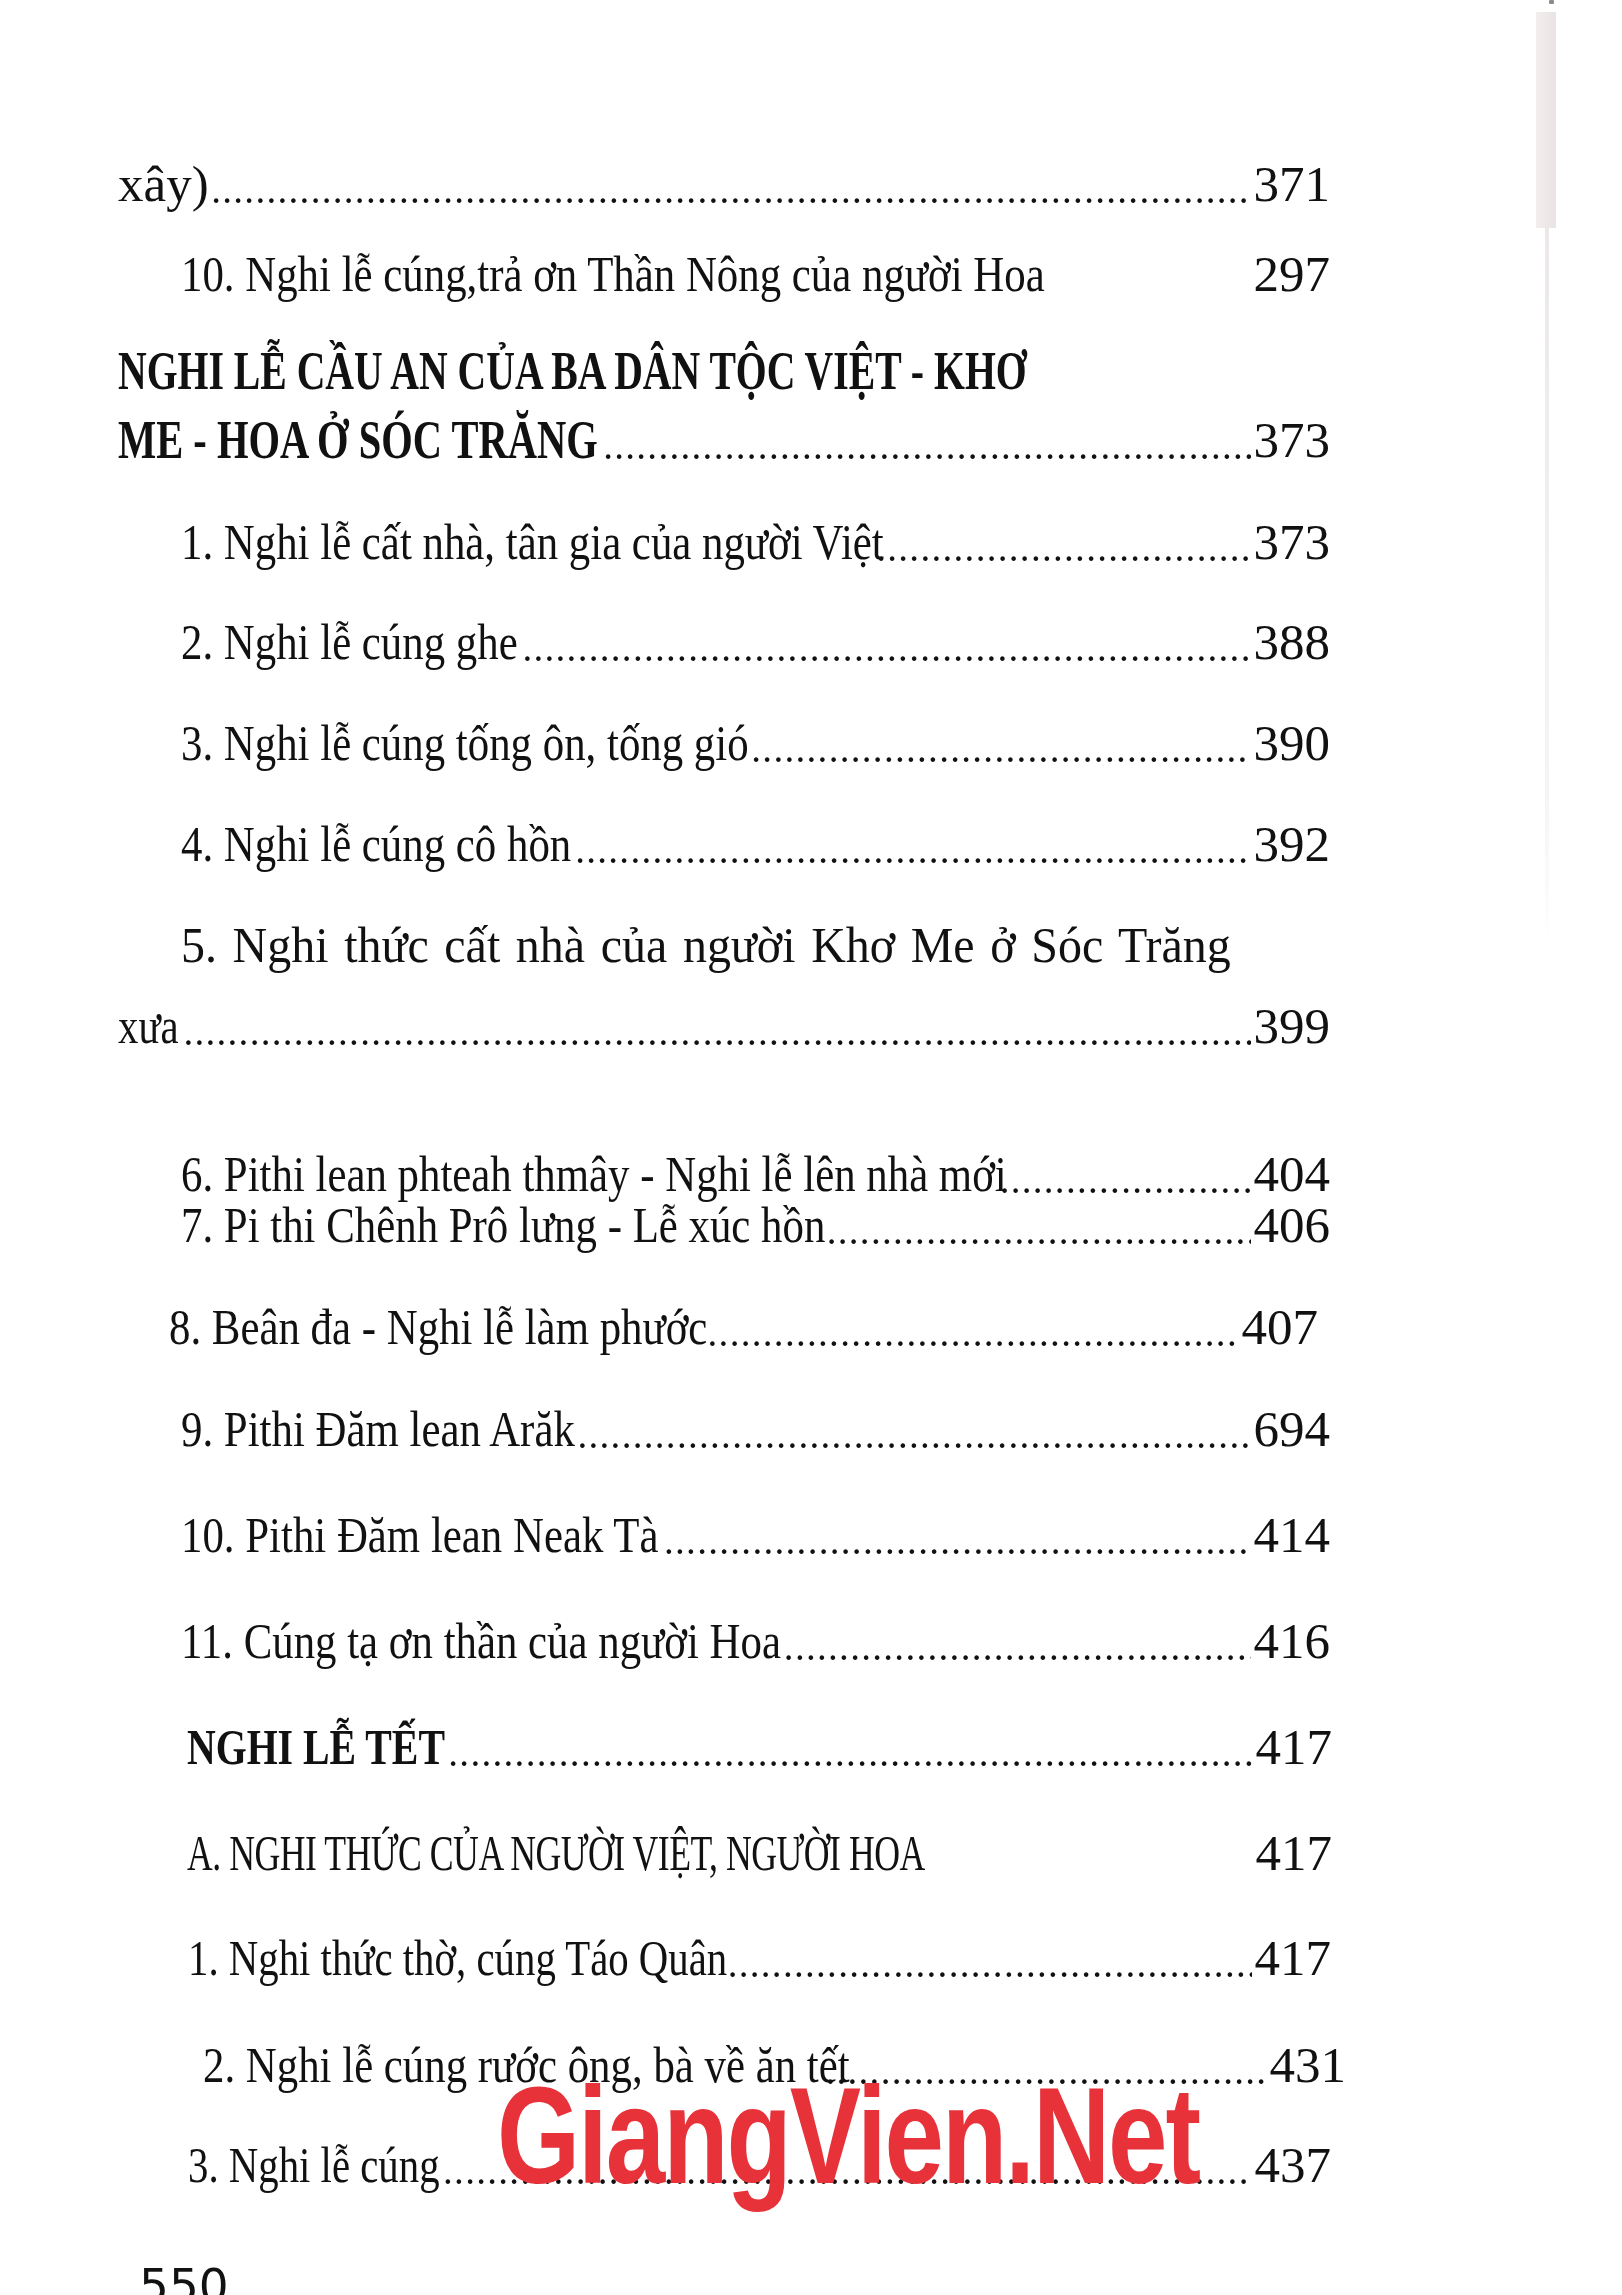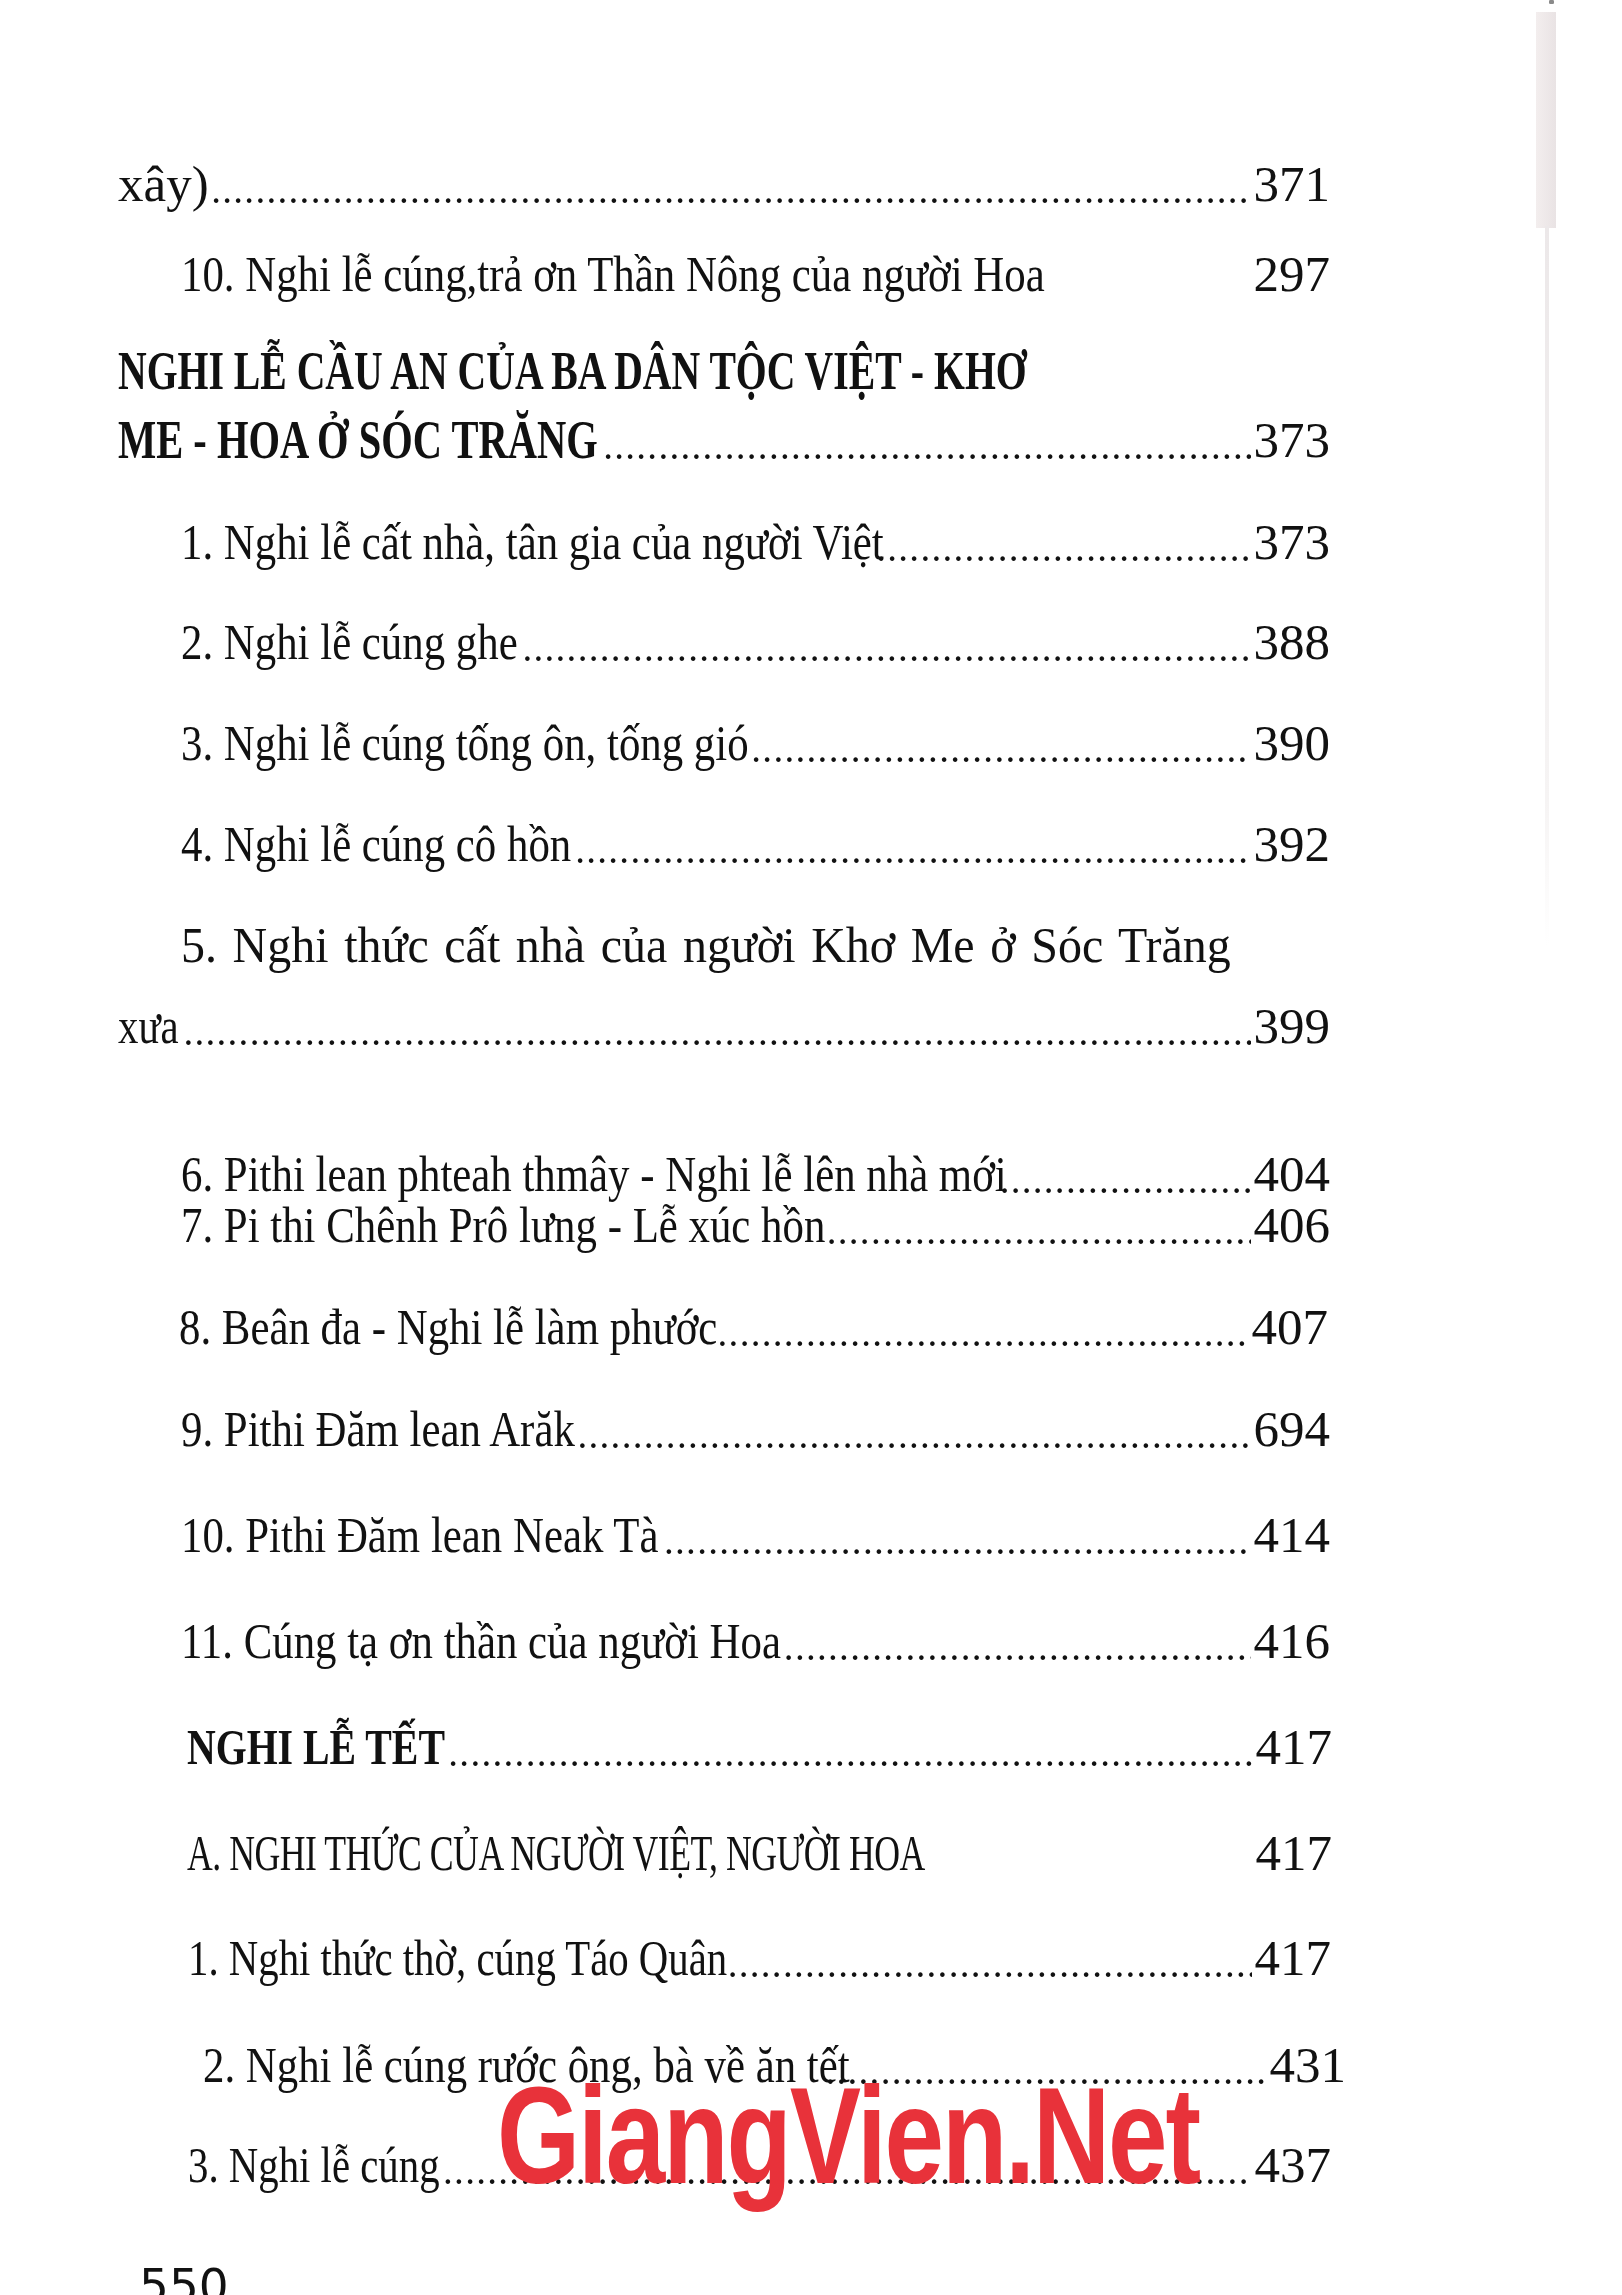--- a/index.html
+++ b/index.html
@@ -135,21 +135,21 @@
 </div>
 
 <div class="toc-line" style="left:181px; top:1193px; width:1149px;">
   <div class="inner">
     <span class="label" style="display:inline-block; transform:scaleX(0.84); transform-origin:left bottom; margin-right:-124px;">7. Pi thi Chênh Prô lưng - Lễ xúc hồn</span>
     <span class="leader"></span>
     <span class="page-num">406</span>
   </div>
 </div>
 
-<div class="toc-line" style="left:179px; top:1295px; width:1149px;">
+<div class="toc-line" style="left:169px; top:1295px; width:1149px;">
   <div class="inner">
     <span class="label" style="display:inline-block; transform:scaleX(0.84); transform-origin:left bottom; margin-right:-105px;">8. Beân đa - Nghi lễ làm phước</span>
     <span class="leader"></span>
     <span class="page-num">407</span>
   </div>
 </div>
 
 <div class="toc-line" style="left:181px; top:1397px; width:1149px;">
   <div class="inner">
     <span class="label" style="display:inline-block; transform:scaleX(0.84); transform-origin:left bottom; margin-right:-75px;">9. Pithi Đăm lean Arăk</span>

